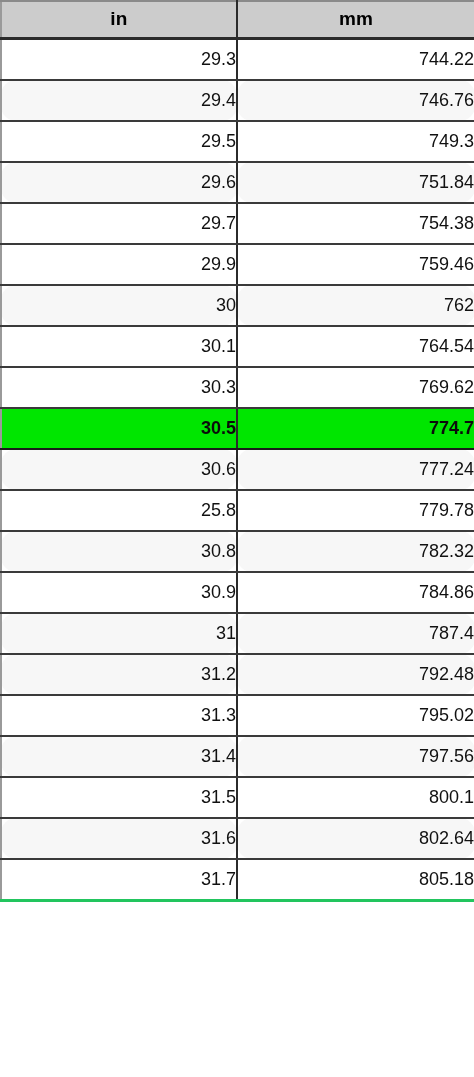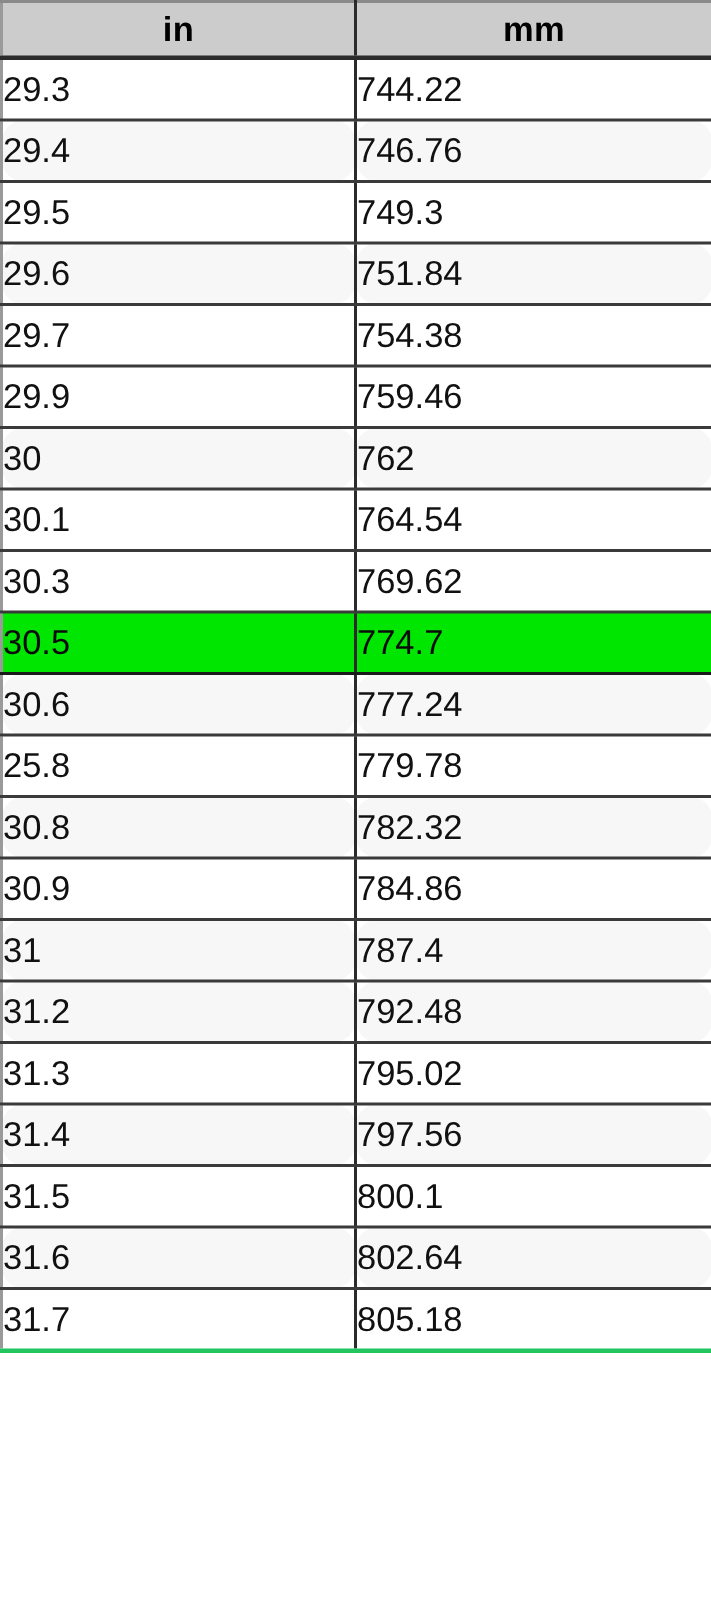--- a/index.html
+++ b/index.html
@@ -17,42 +17,42 @@
     width: 474px;
     border-collapse: collapse;
     table-layout: fixed;
   }
   .conversion-table col.col-in { width: 236px; }
   .conversion-table col.col-mm { width: 238px; }
 
   .conversion-table thead th {
     background: #cccccc;
     color: #000000;
-    font-size: 23px;
+    font-size: 19px;
     font-weight: bold;
     text-align: center;
     height: 37px;
     padding: 0;
     border-top: 2px solid #8a8a8a;
     border-bottom: 3px solid #2b2b2b;
     border-left: 2px solid #9a9a9a;
     border-right: 2px solid #9a9a9a;
     box-sizing: border-box;
     letter-spacing: 0.2px;
   }
   .conversion-table thead th.th-in {
     border-right: 2px solid #2b2b2b;
   }
 
   .conversion-table tbody td {
     height: 39px;
     padding: 0;
-    text-align: left;
+    text-align: right;
     vertical-align: middle;
-    font-size: 23px;
+    font-size: 18px;
     font-weight: normal;
     color: #111111;
     border-bottom: 2px solid #3a3a3a;
     border-left: 2px solid #9a9a9a;
     border-right: 2px solid #9a9a9a;
     box-sizing: border-box;
     line-height: 39px;
     white-space: nowrap;
   }
   .conversion-table tbody td.cell-in {
@@ -60,20 +60,21 @@
   }
 
   .conversion-table tbody tr.row-odd td  { background: #ffffff; }
   .conversion-table tbody tr.row-even td { background: #f7f7f7; border-radius: 15px; }
 
   .conversion-table tbody tr.row-highlight td {
     background: #00e600;
     border-top: 2px solid #000000;
     border-bottom: 2px solid #1a1a1a;
     color: #0b0b0b;
+    font-weight: bold;
   }
   .conversion-table tbody tr:last-child td {
     border-bottom: 3px solid #22c55e;
   }
 </style>
 </head>
 <body>
 
 <table class="conversion-table">
   <colgroup>

